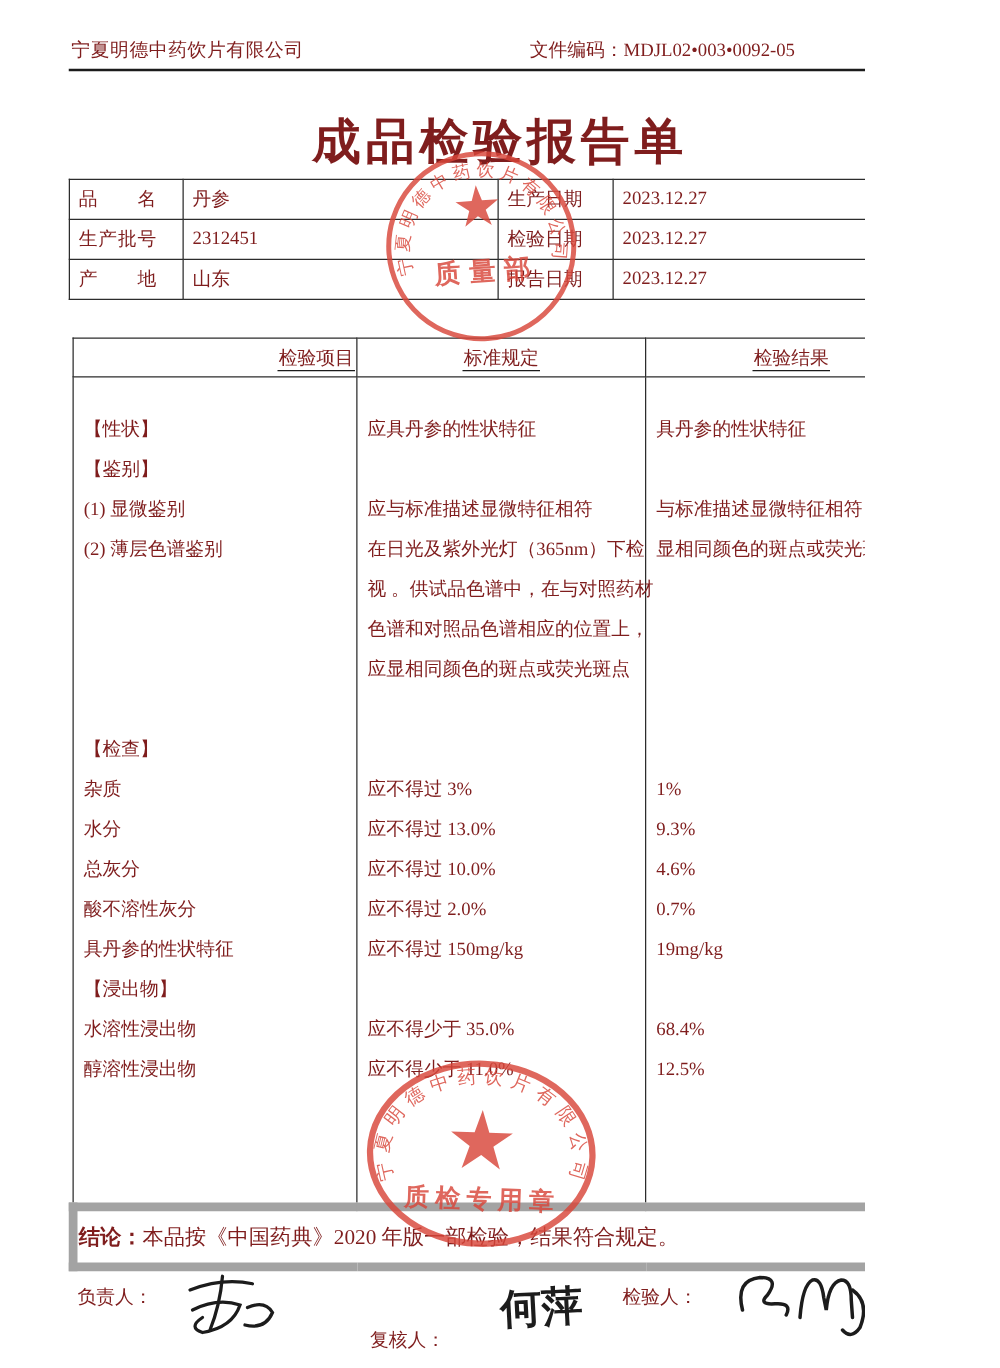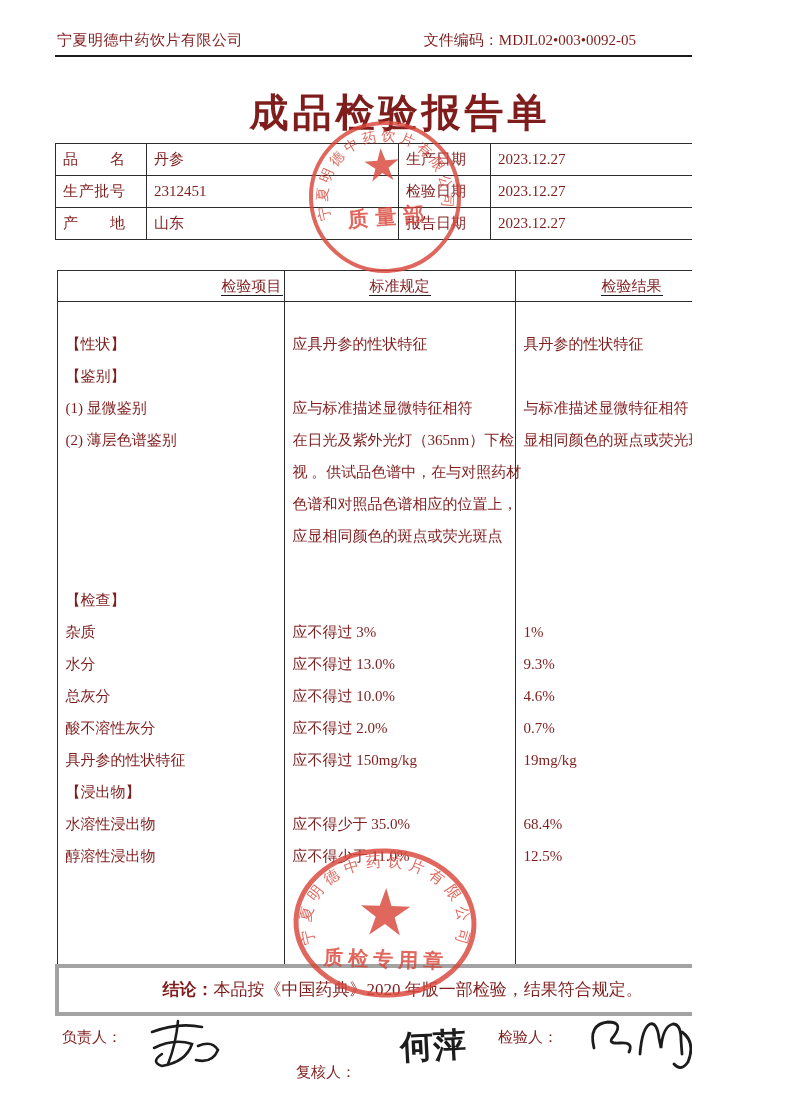--- a/index.html
+++ b/index.html
@@ -21,21 +21,21 @@
                  padding:0 6px 0 7px;vertical-align:middle;white-space:nowrap;}
   .spread{display:inline-block;width:62px;text-align:justify;text-align-last:justify;}
   .main-table{position:absolute;left:55px;top:270px;width:691px;}
   .main-table th{border:1px solid #2c2c2c;height:31px;font-size:15px;font-weight:normal;
                  text-align:center;vertical-align:middle;}
   .main-table th.first{text-align:right;padding-left:7px;font-family:Liberation Serif, serif;}
   .uh{border-bottom:1px solid #1b1b1b;padding:0 1px 1px 1px;}
   .bodycol{border:1px solid #2c2c2c;height:664px;vertical-align:top;padding:26px 0 0 0;}
   .line{height:32px;line-height:32px;font-size:15px;padding-left:8px;
         white-space:nowrap;overflow:visible;}
-  .concl-cell{border:4px solid #a3a3a3;height:48px;text-align:center;
+  .concl-cell{border:7px solid #a3a3a3;height:48px;text-align:left;
               font-size:17px;vertical-align:middle;}
   .concl-label{font-weight:bold;}
   
   .sig-label{position:absolute;font-size:15px;}
   .sig-svg{position:absolute;}
   .sig-name{font-size:33px;font-weight:bold;fill:#1c1c1c;
             font-family:"Liberation Serif","DejaVu Serif",serif;}
   
   .stamp{position:absolute;pointer-events:none;opacity:.82;}
   .stamp text{font-family:"Liberation Serif","DejaVu Serif",serif;}

